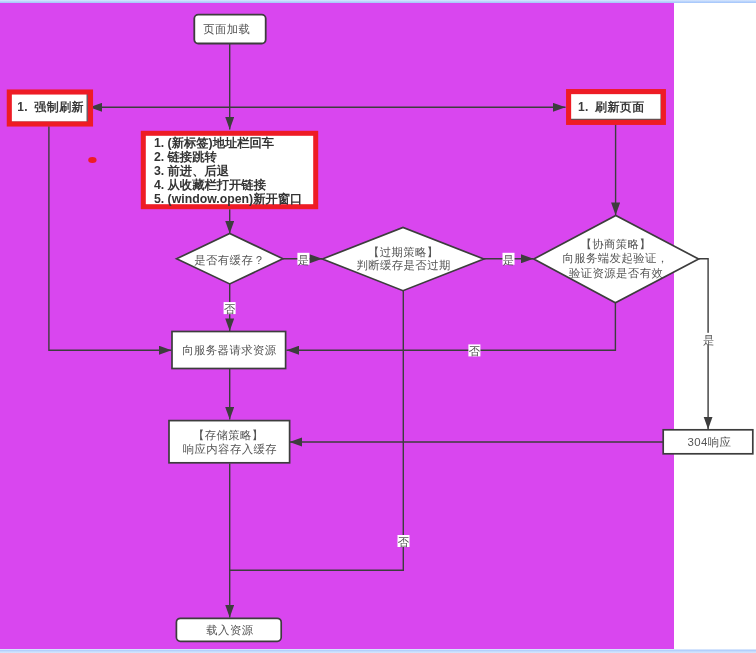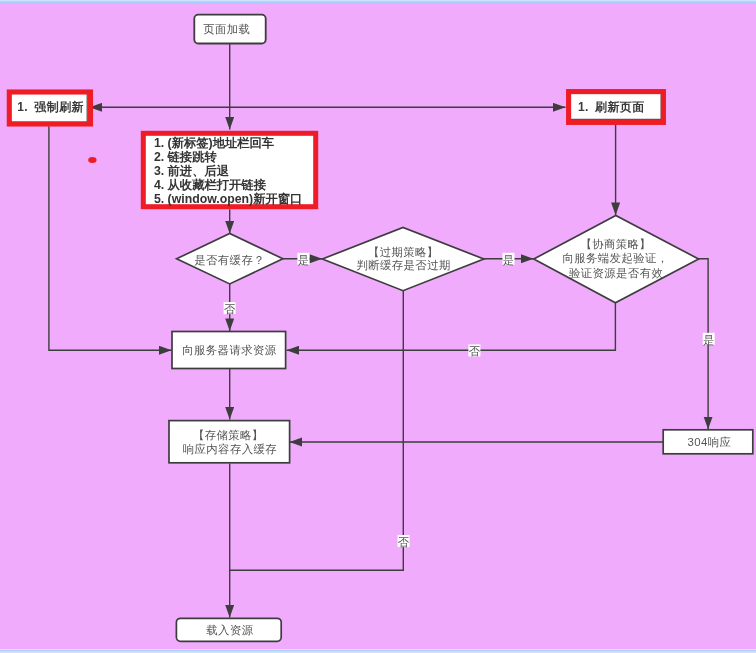--- a/index.html
+++ b/index.html
@@ -1,18 +1,18 @@
 <!DOCTYPE html>
 <html><head>
 <meta charset="utf-8">
 <style>
   html,body{margin:0;padding:0;}
   body{width:756px;height:653px;background:#fff;overflow:hidden;
        font-family:"Liberation Sans",sans-serif;}
-  #page{position:relative;width:756px;height:653px;background:#f0abfc;}
+  #page{position:relative;width:674px;height:653px;background:#d946ef;}
   .band{position:absolute;left:0;width:756px;}
   #band-top{top:0;height:3px;background:linear-gradient(to bottom,#d9e7fd 0%,#c0d8fc 40%,#a8c8fb 80%,#b5d0fb 100%);}
   #band-bottom{bottom:0;height:4px;background:linear-gradient(to bottom,#ffffff 0%,#aac9fb 25%,#c3dafc 60%,#d6e6fd 100%);}
   svg{position:absolute;left:0;top:0;transform:translateZ(0);}
   text{font-family:"Liberation Sans",sans-serif;-webkit-font-smoothing:antialiased;}
   svg{shape-rendering:geometricPrecision;}
   .nt{font-size:11.4px;fill:#555;letter-spacing:0.4px;}
   .nb{font-weight:bold;fill:#3b3b3b;font-size:12px;word-spacing:2.5px;}
   .lt{font-size:12.3px;fill:#333;font-weight:bold;}
   .el{font-size:11.3px;fill:#555;}

